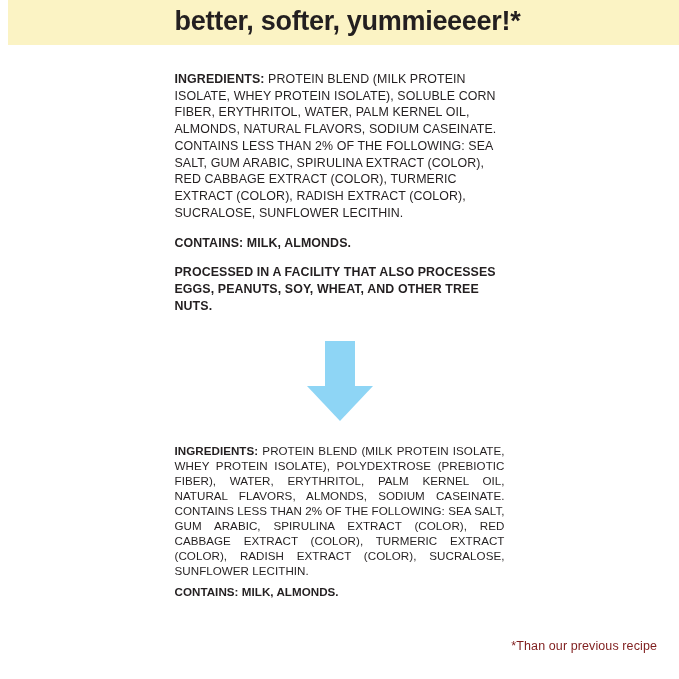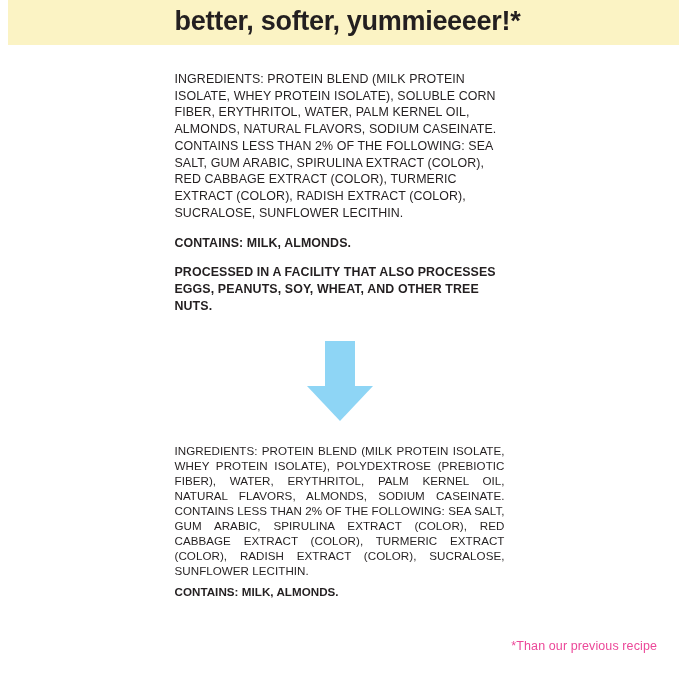--- a/index.html
+++ b/index.html
@@ -56,21 +56,21 @@
     font-size: 12.4px;
     line-height: 1.35;
     letter-spacing: 0.1px;
     margin: 0 0 13px 0;
     text-align: left;
   }
   .para-top.last {
     margin-bottom: 0;
   }
   .lbl {
-    font-weight: normal;
+    font-weight: bold;
   }
   .allcaps-bold {
     font-weight: bold;
   }
 
   
   .arrow-wrap {
     width: 100%;
     display: flex;
     justify-content: center;
@@ -124,21 +124,21 @@
     font-weight: bold;
     text-align: left;
     line-height: 1.25;
   }
 
   .footnote {
     position: absolute;
     right: 22px;
     bottom: 26px;
     font-size: 12.5px;
-    color: #ec4899;
+    color: #7f1d1d;
     letter-spacing: 0.1px;
   }
 </style>
 </head>
 <body>
 
 <div class="banner">
   <h1 class="banner-title">better, softer, yummieeeer!*</h1>
 </div>
 

